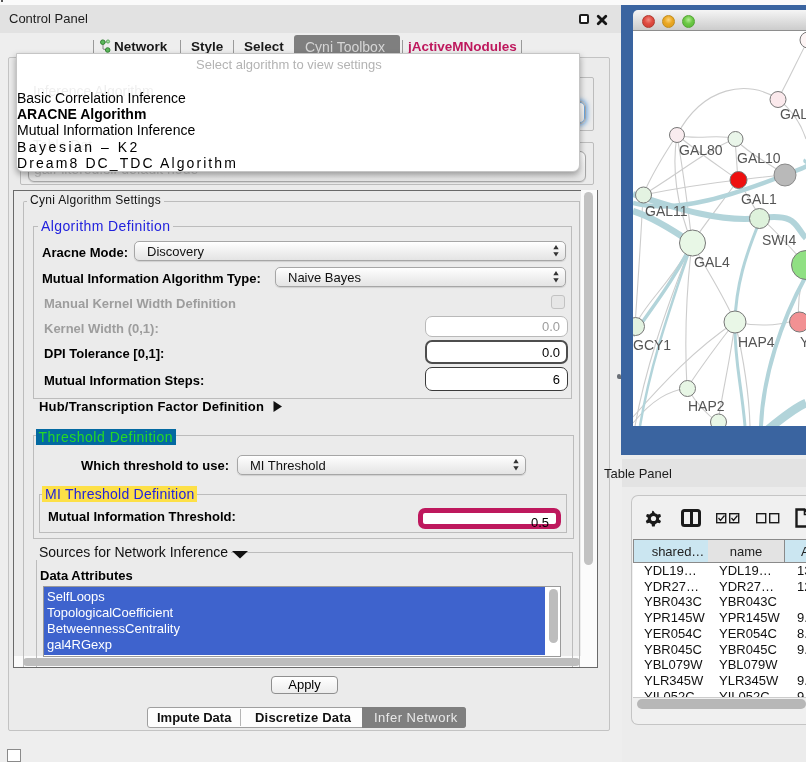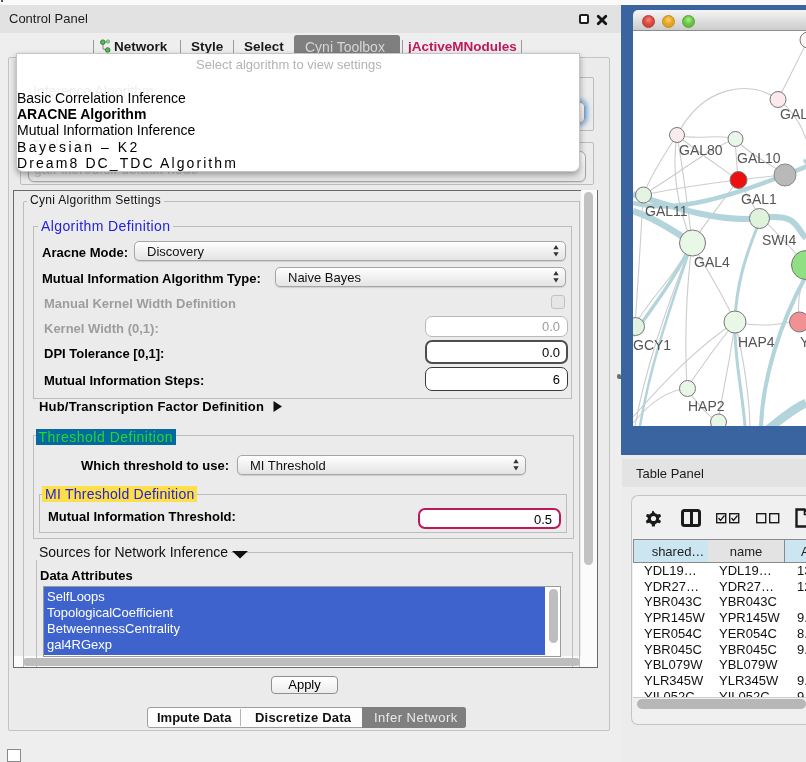--- a/index.html
+++ b/index.html
@@ -107,21 +107,21 @@
 <div class="combo" style="left:237px; top:455px; width:289px; height:20px;">
   <span class="ctext">MI Threshold</span>
   <svg class="stepper" viewBox="0 0 6 11.5">
       <path d="M3 0 L5.7 4.3 L0.3 4.3 Z M3 11.5 L5.7 7.2 L0.3 7.2 Z" fill="#333"></path>
     </svg>
 </div>
 
 <div class="abs" style="left:39px; top:493.5px; width:528px; height:39.5px; border:1px solid #bcbcbc;"></div>
 <div class="abs grouplab" style="left:42px; top:486px; font-size:14px; letter-spacing:0.25px; color:#2222dd; background:#fde047;">MI Threshold Definition</div>
 <div class="rowlab" style="left:48px; top:509px;">Mutual Information Threshold:</div>
-<div class="tfield" style="left:418px; top:508px; width:143px; height:21px; border:2px solid #be185d; color:#000; padding:2px 7px 0 0;">0.5</div>
+<div class="tfield" style="left:418px; top:508px; width:143px; height:21px; border:5px solid #be185d; color:#000; padding:2px 7px 0 0;">0.5</div>
 
 <div class="abs" style="left:36px; top:552px; width:537px; height:115px; border:1px solid #bcbcbc; border-bottom:none;"></div>
 <div class="abs grouplab" style="left:36px; top:544px; font-size:14px; color:#111; background:#ebebeb;">Sources for Network Inference</div>
 <svg class="abs" style="left:231px; top:549.5px;" width="18" height="9" viewBox="0 0 18 9">
     <path d="M1 1 L17 1 L9 8.5 Z" fill="#111"></path>
   </svg>
 <div class="abs bold" style="left:40px; top:568px; font-size:13px; color:#000;">Data Attributes</div>
 
 <div class="abs" style="left:43px; top:586px; width:518px; height:71px; background:#fff; border:1px solid #9a9a9a;"></div>
 <div class="abs" style="left:44px; top:587px; width:501px; height:68px; background:#3e63cd;"></div>
@@ -231,21 +231,21 @@
     <text x="129" y="214">SWI4</text>
     <text x="0" y="319">GCY1</text>
     <text x="105" y="316">HAP4</text>
     <text x="167" y="316">Y</text>
     <text x="55" y="380">HAP2</text>
   </g>
 </svg>
 
 <div class="abs" style="left:621px; top:455px; width:185px; height:4px; background:#ececec;"></div>
 <div class="abs" style="left:622px; top:459px; width:184px; height:27.5px; background:#e3e3e3;"></div>
-<div class="abs" style="left:636px; top:466px; font-size:13px; color:#1c1c1c;">Table Panel</div>
+<div class="abs" style="left:604px; top:466px; font-size:13px; color:#1c1c1c;">Table Panel</div>
 <div class="abs" style="left:622px; top:486.5px; width:184px; height:275.5px; background:#ececec;"></div>
 <div class="abs" style="left:631px; top:495px; width:175px; height:230px; background:#f0f0f0; border:1px solid #c5c5c5; border-radius:7px 0 0 7px; border-right:none;"></div>
 
 <svg class="abs" style="left:645px; top:510px;" width="17" height="17" viewBox="0 0 17 17">
   <path d="M8.5 1 L10 3.2 A5.5 5.5 0 0 1 12.5 4.5 L15.2 4 L16 6.5 L14 8 A5.5 5.5 0 0 1 14 9.5 L16 11 L15 13.3 L12.4 12.8 A5.5 5.5 0 0 1 10.2 14.2 L9.7 16.5 L7 16.5 L6.5 14 A5.5 5.5 0 0 1 4.4 12.8 L1.8 13.4 L0.8 11 L2.8 9.3 A5.5 5.5 0 0 1 2.9 7.8 L1 6.3 L2 4 L4.6 4.5 A5.5 5.5 0 0 1 6.8 3.1 L7.3 0.8 Z" fill="#1a1a1a"></path>
   <circle cx="8.5" cy="8.5" r="2.6" fill="#f0f0f0"></circle>
 </svg>
 <div class="abs" style="left:681px; top:509px; width:20px; height:18px; border:3px solid #1a1a1a; border-radius:3.5px;"></div>
 <div class="abs" style="left:689.5px; top:512px; width:3px; height:12px; background:#1a1a1a;"></div>
 <svg class="abs" style="left:716px; top:513px;" width="24" height="11" viewBox="0 0 24 11">

